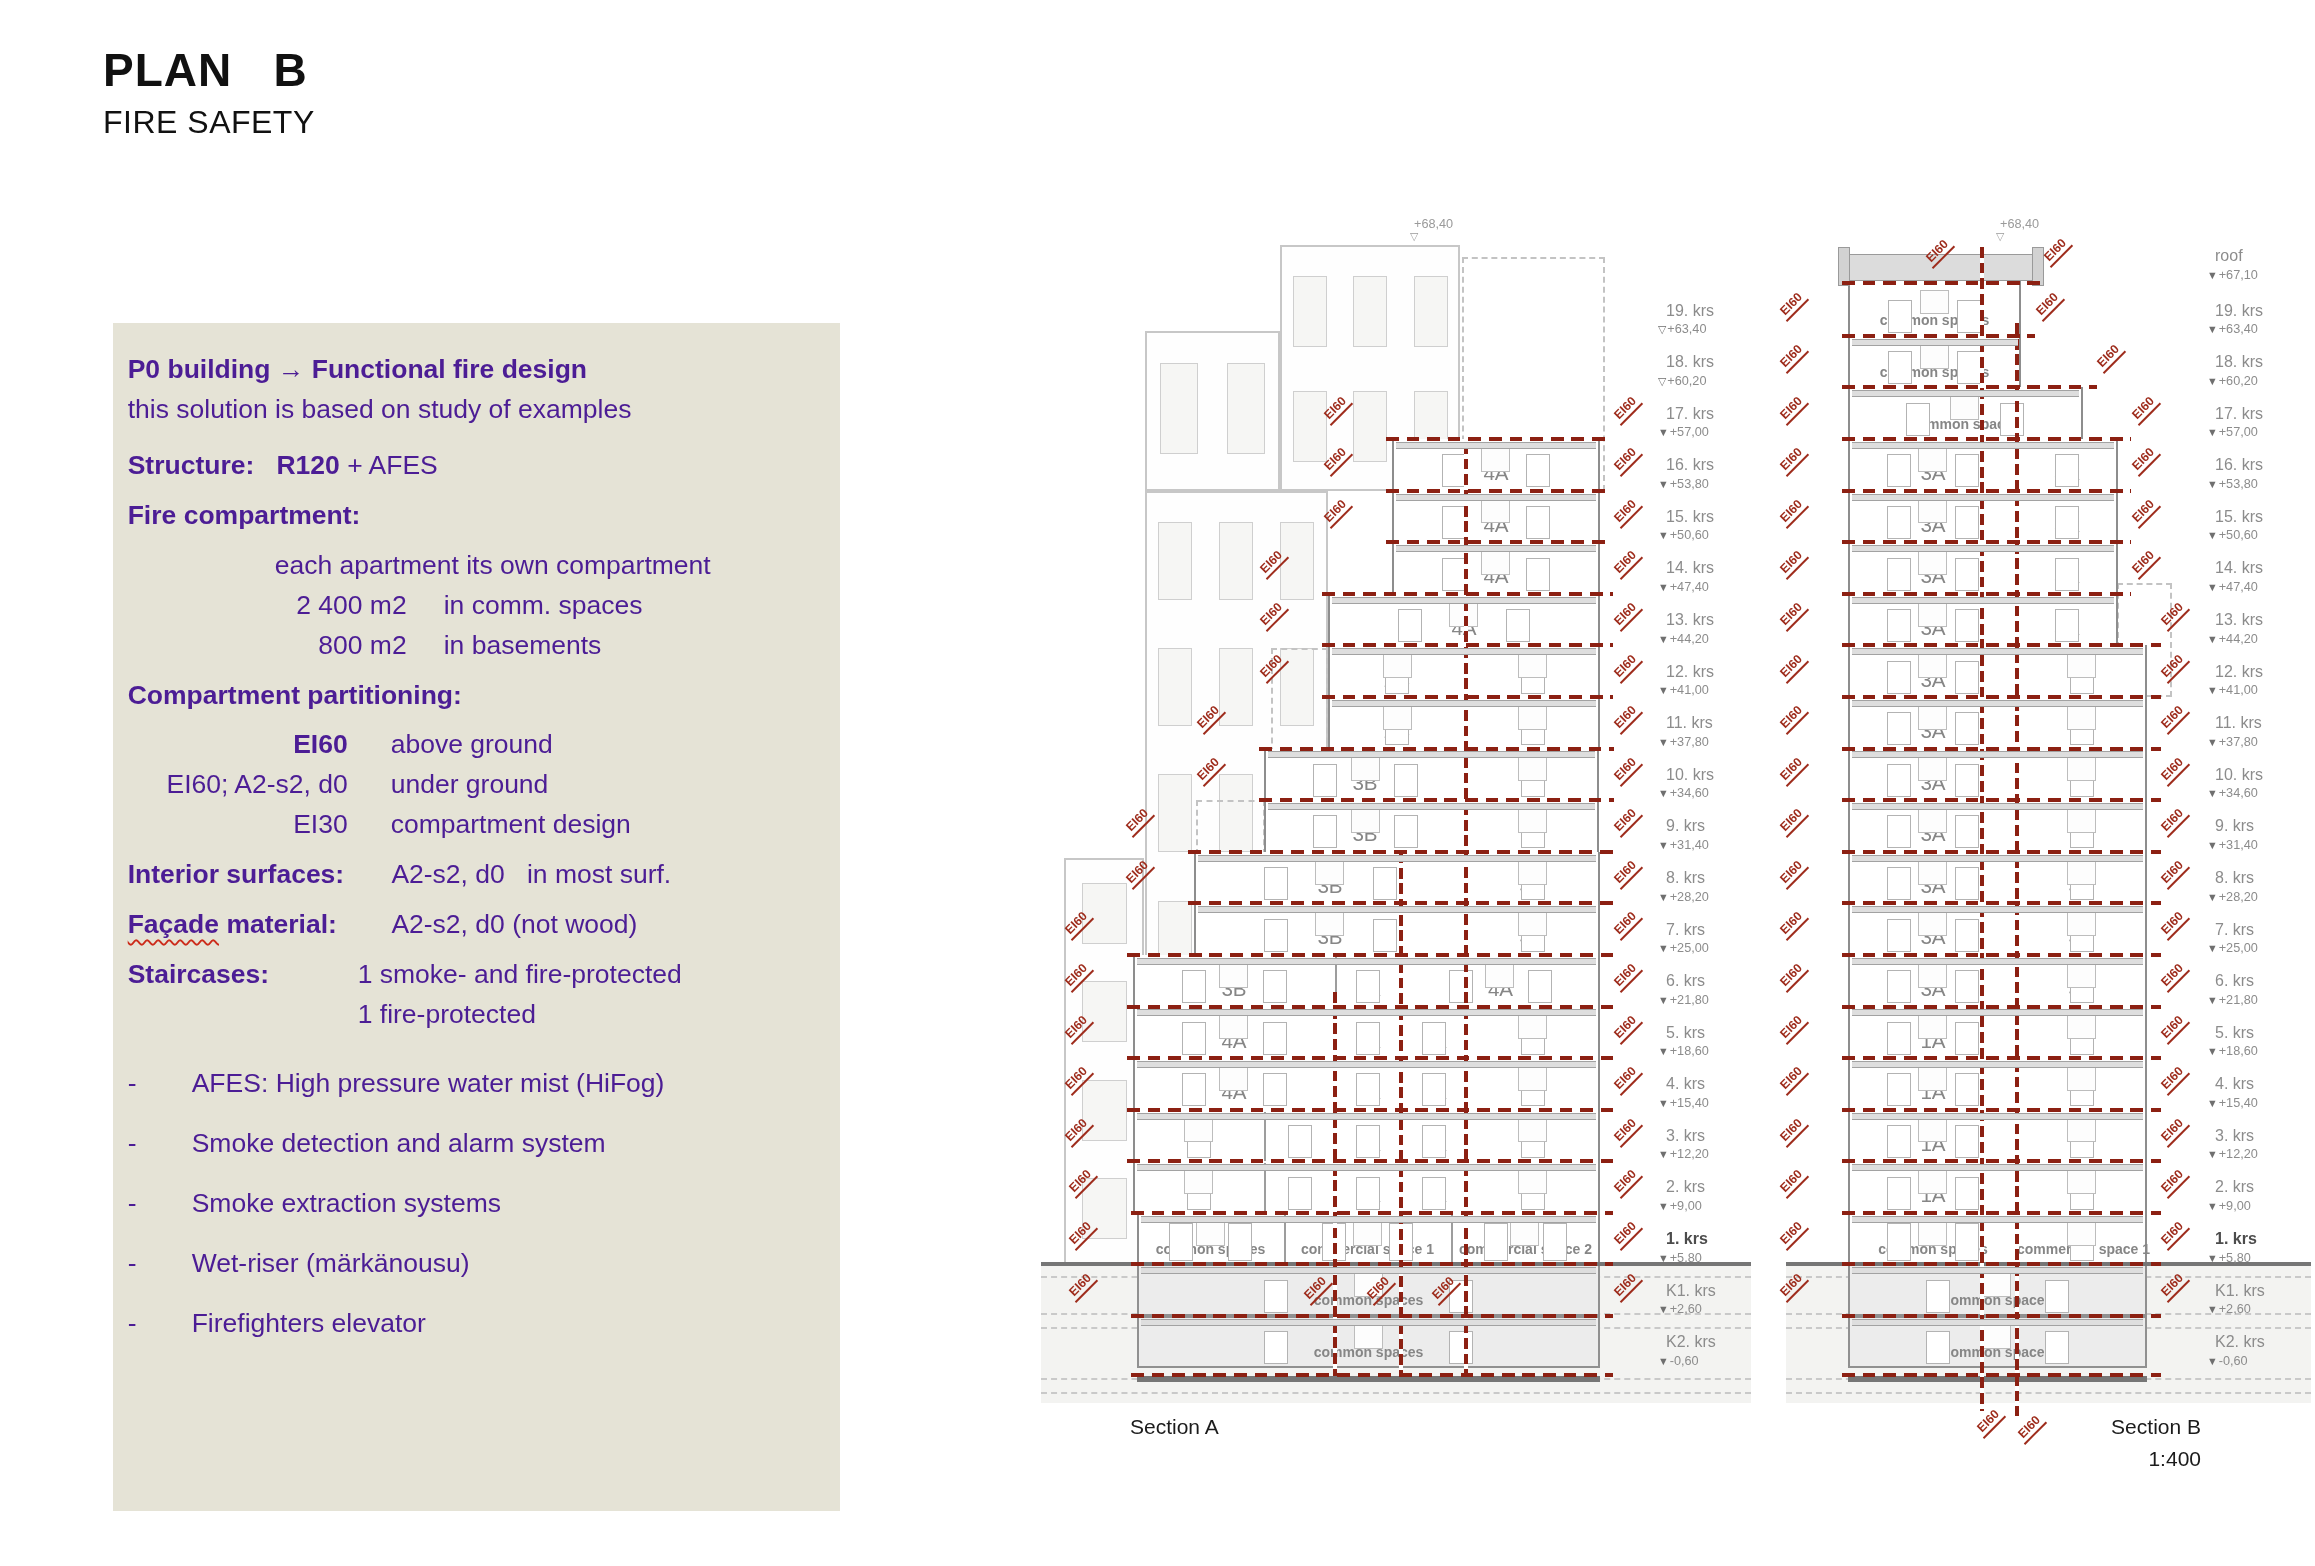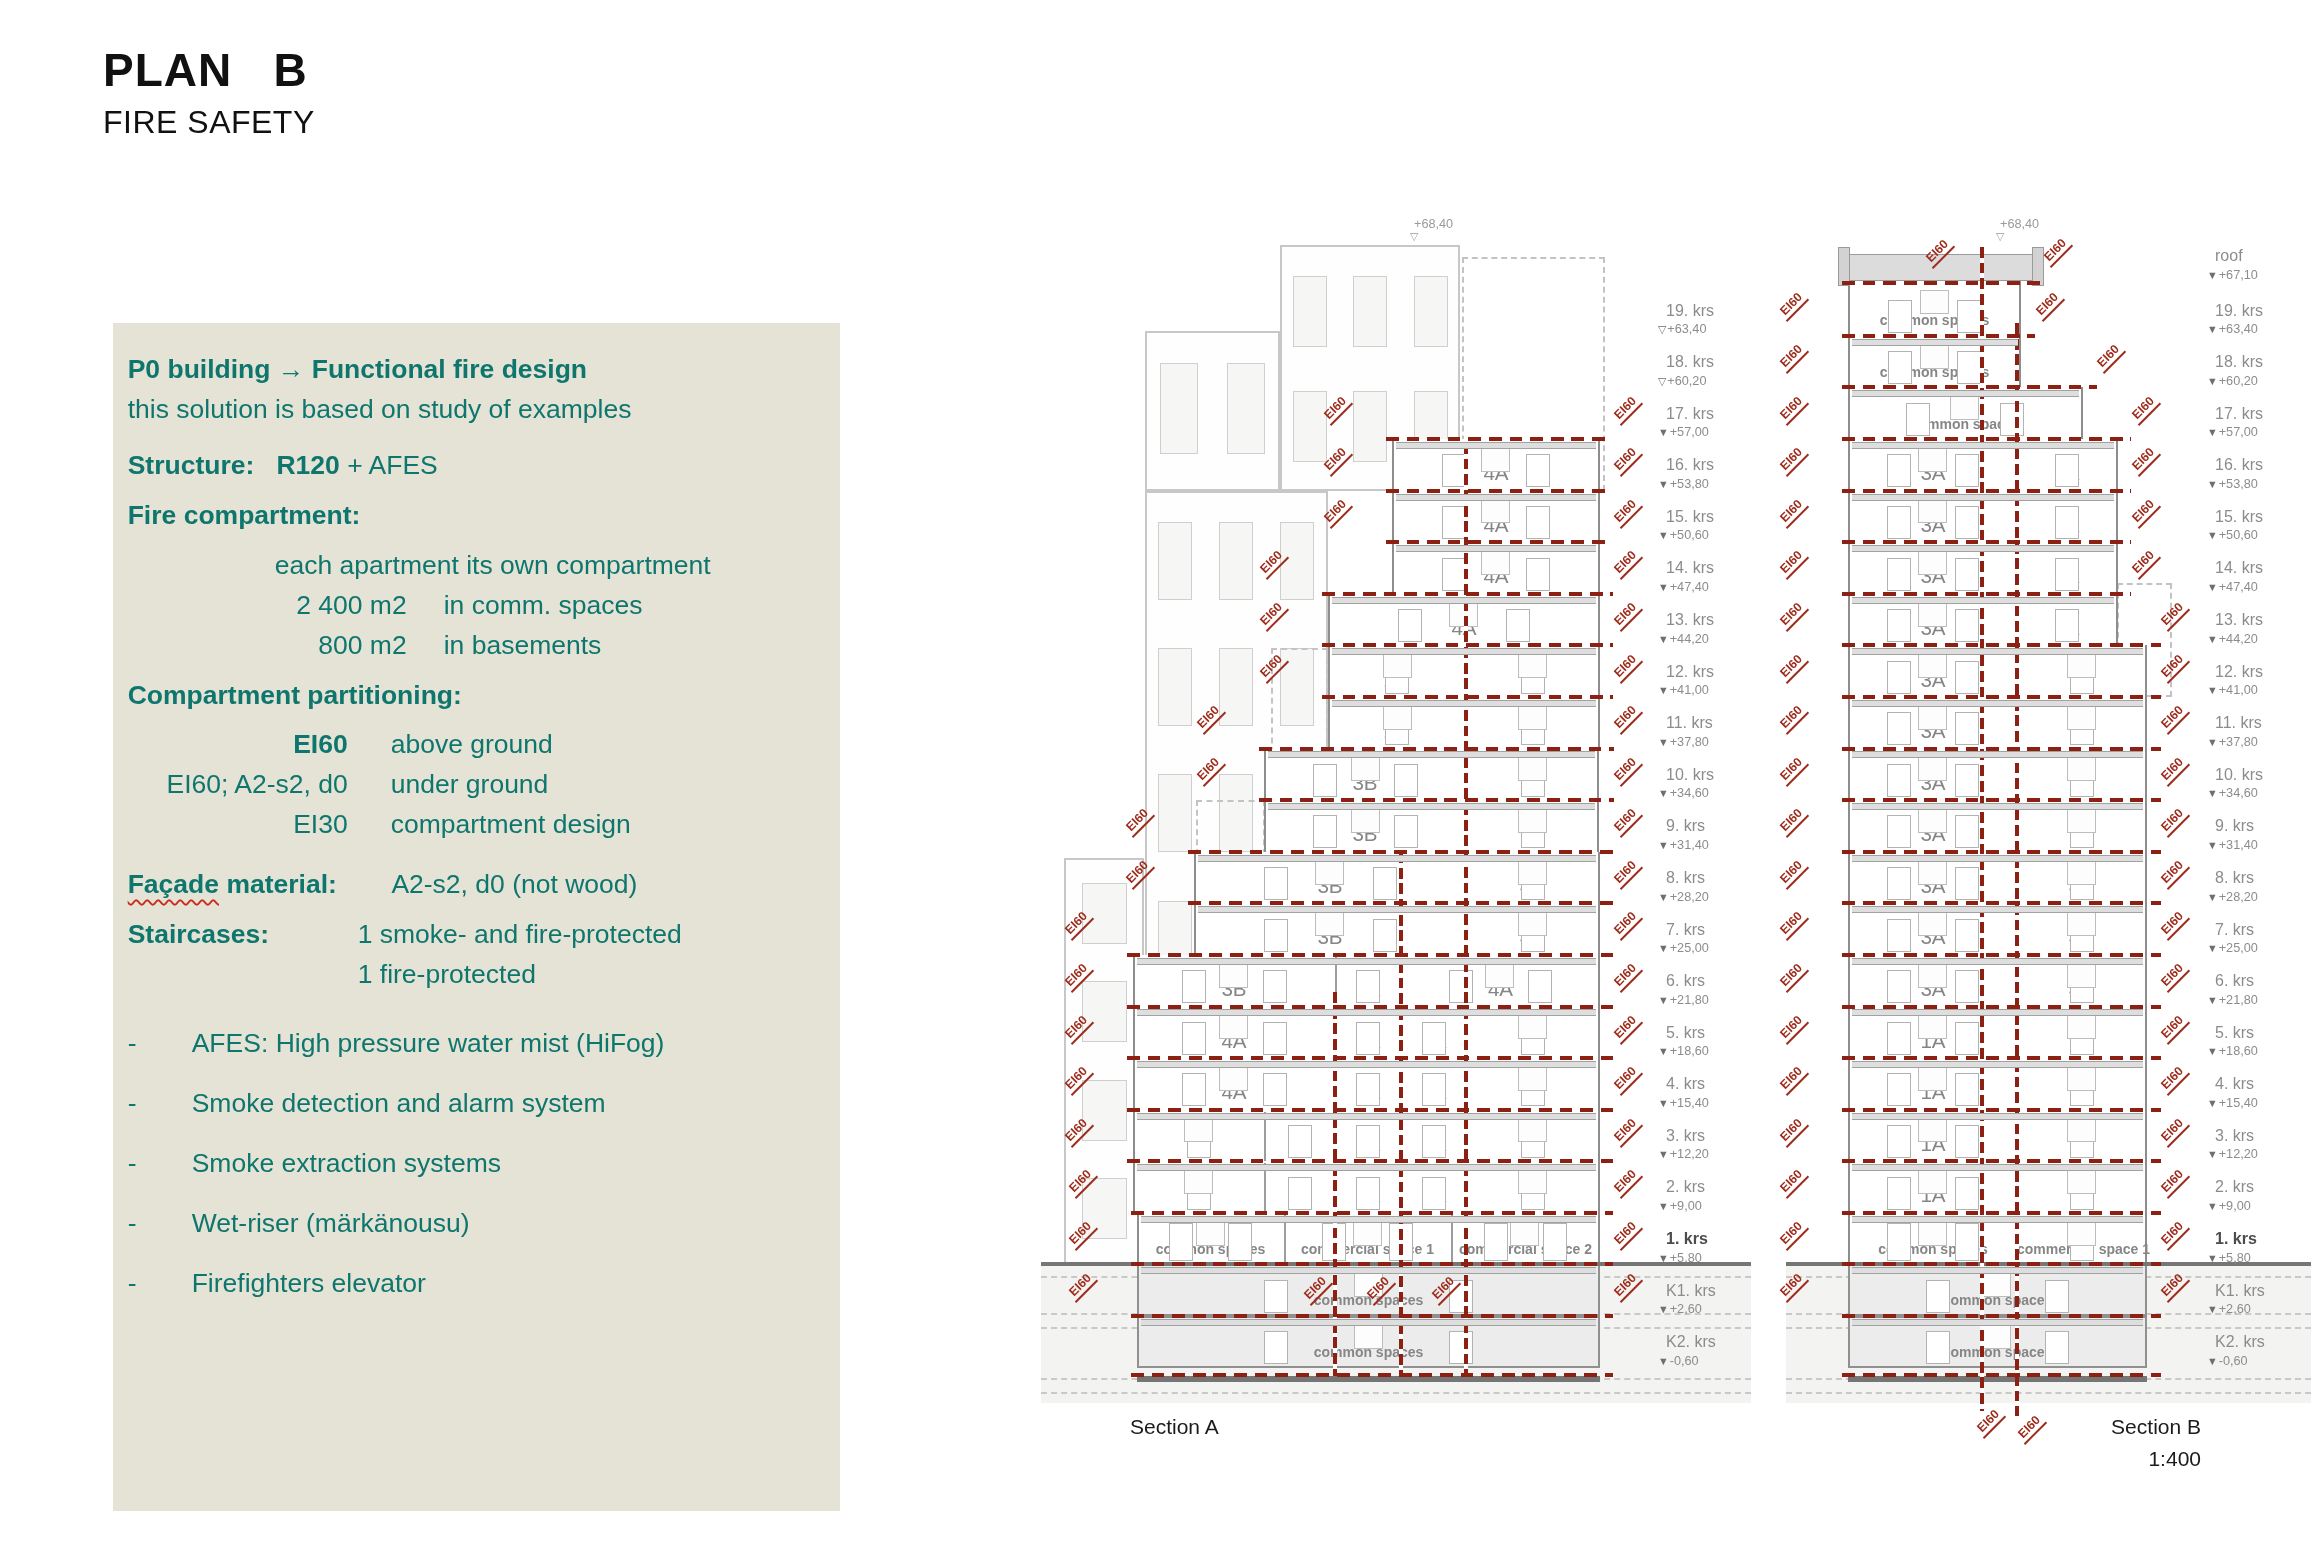--- a/index.html
+++ b/index.html
@@ -6,21 +6,21 @@
   #page{position:relative;width:2315px;height:1566px;background:#ffffff;overflow:hidden;
         font-family:"Liberation Sans",sans-serif;}
   
   #title1{position:absolute;left:103px;top:43px;font-size:46px;font-weight:700;color:#111;
           letter-spacing:1px;white-space:pre;}
   #title2{position:absolute;left:103px;top:104px;font-size:32px;font-weight:400;color:#111;
           letter-spacing:0.5px;}
   
   #panel{position:absolute;left:113px;top:323px;width:727px;height:1188px;background:#e5e3d6;
          padding:25.5px 17.6px 9.8px 14.7px;box-sizing:border-box;}
-  .prow{display:grid;align-items:baseline;line-height:40px;font-size:26.5px;color:#0f766e;}
+  .prow{display:grid;align-items:baseline;line-height:40px;font-size:26.5px;color:#4c1d95;}
   .prow .cell{min-height:1px;}
   .r-head{}
   .r-plain{}
   .r-ind{padding-left:147px;}
   .r-tabA{grid-template-columns:279px 1fr;}
   .r-tabA .cell0{text-align:right;}
   .r-tabA .cell1{padding-left:37px;}
   .r-tabB{grid-template-columns:220px 1fr;}
   .r-tabB .cell0{text-align:right;}
   .r-tabB .cell1{padding-left:43px;}
@@ -108,20 +108,24 @@
       </div>
       <div class="prow r-tabB">
         <span class="cell cell0"><span>EI60; A2-s2, d0</span></span>
         <span class="cell cell1"><span>under ground</span></span>
       </div>
       <div class="prow r-tabB">
         <span class="cell cell0"><span>EI30</span></span>
         <span class="cell cell1"><span>compartment design</span></span>
       </div>
       <div class="prow r-sp2"></div>
+      <div class="prow r-tabC">
+        <span class="cell cell0"><span class="b">Interior surfaces:</span></span>
+        <span class="cell cell1"><span>A2-s2, d0&nbsp;&nbsp;&nbsp;in most surf.</span></span>
+      </div>
       <div class="prow r-sp2"></div>
       <div class="prow r-tabC">
         <span class="cell cell0"><span class="b wv">Façade</span><span class="b"> material:</span></span>
         <span class="cell cell1"><span>A2-s2, d0 (not wood)</span></span>
       </div>
       <div class="prow r-sp2"></div>
       <div class="prow r-tabD">
         <span class="cell cell0"><span class="b">Staircases:</span></span>
         <span class="cell cell1"><span>1 smoke- and fire-protected</span></span>
       </div>

